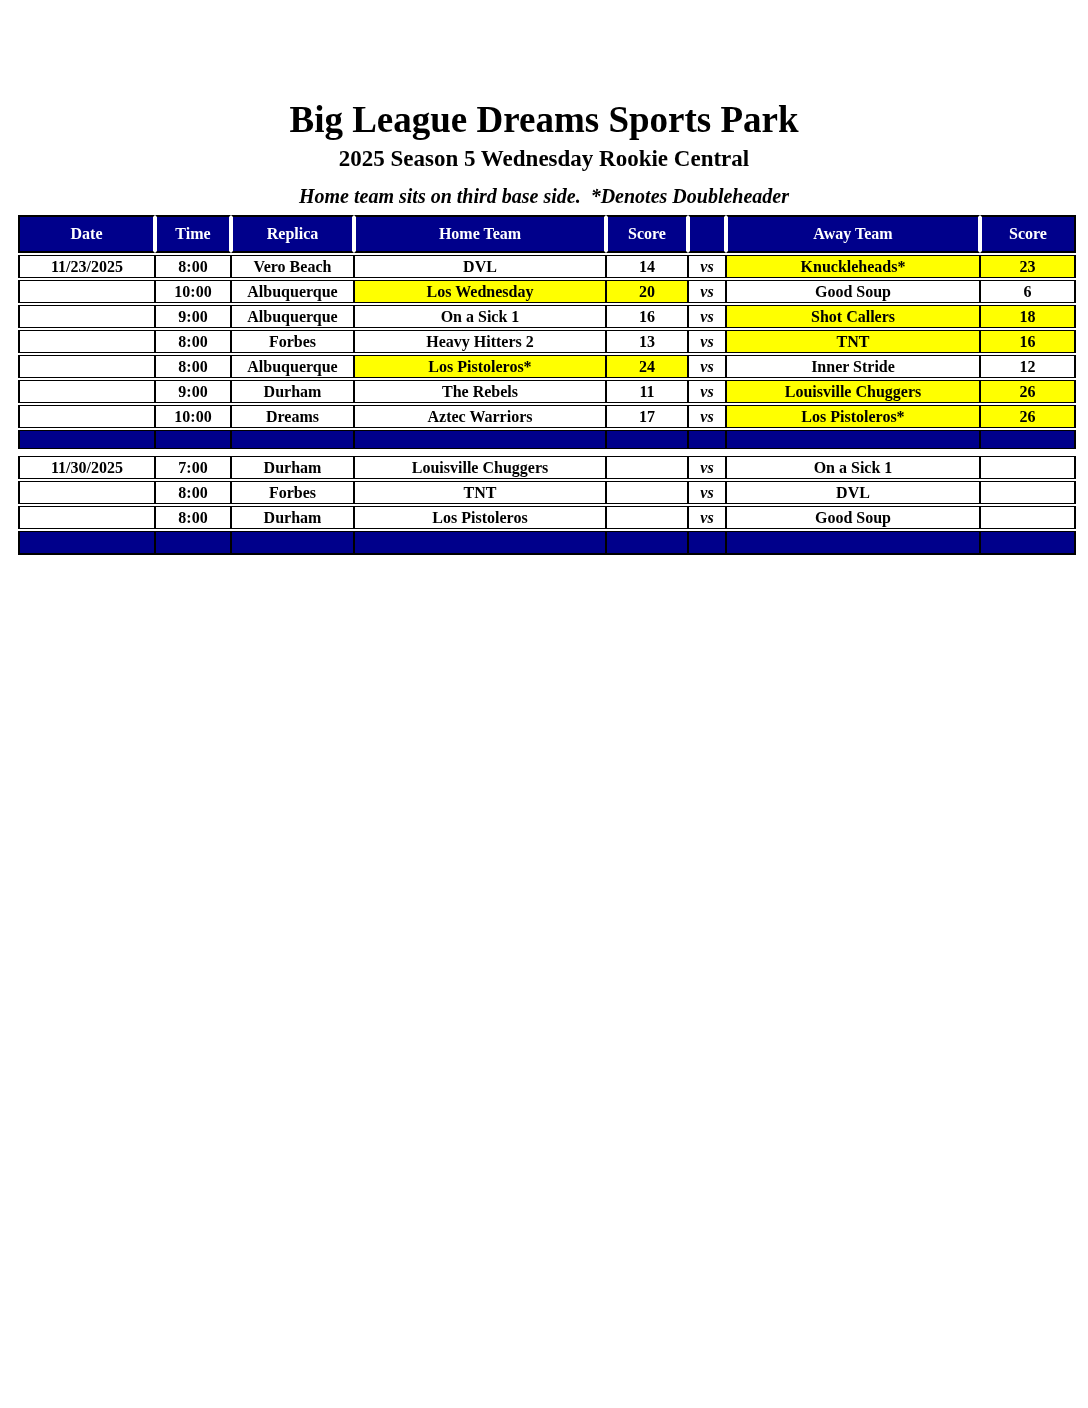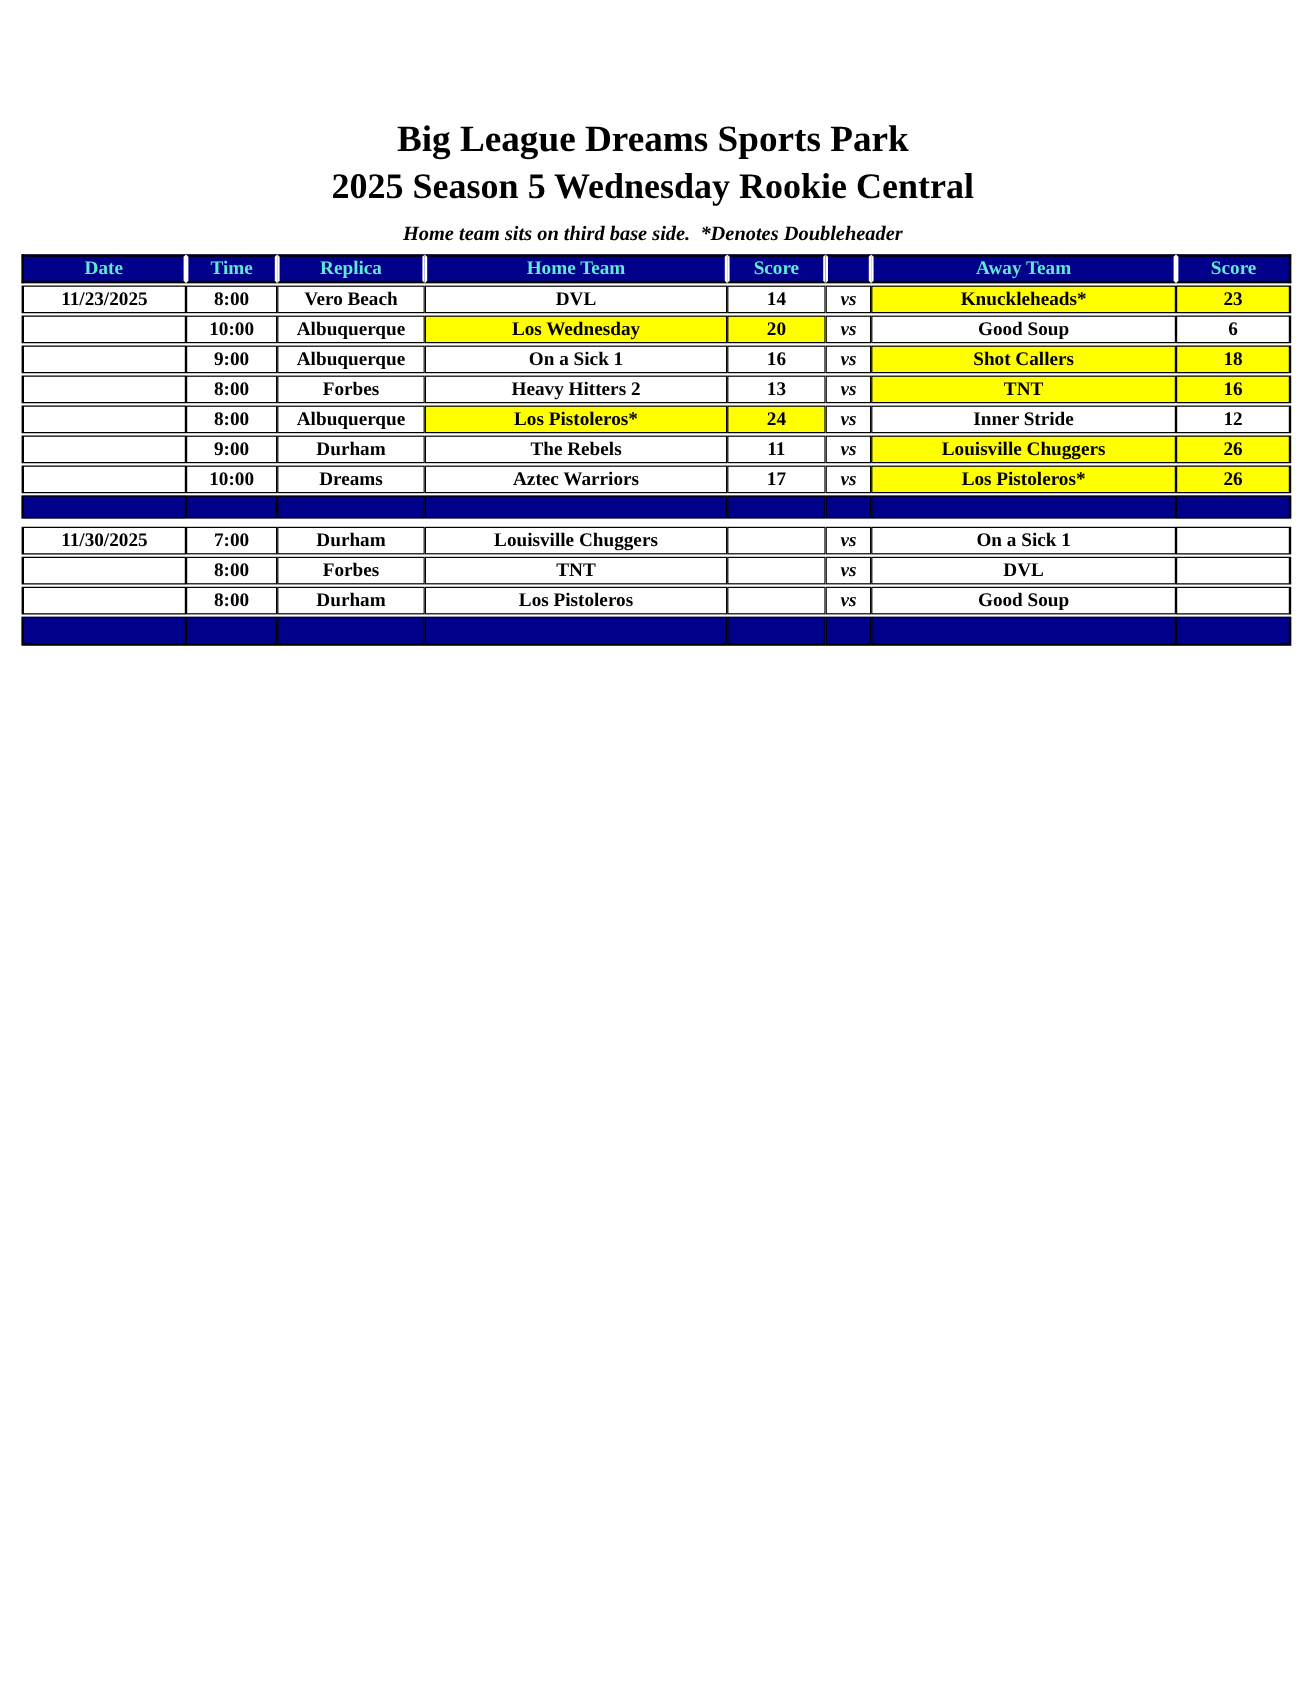--- a/index.html
+++ b/index.html
@@ -16,35 +16,35 @@
   body {
     width: 1088px;
     height: 1408px;
     font-family: "Liberation Serif", "DejaVu Serif", serif;
     color: var(--ink);
     overflow: hidden;
   }
   .title {
     margin: 97px 0 0 0;
     text-align: center;
-    font-size: 31px;
+    font-size: 37px;
     font-weight: bold;
     line-height: 1.25;
   }
   .subtitle {
     margin: 2px 0 0 0;
     text-align: center;
-    font-size: 30px;
+    font-size: 23px;
     font-weight: bold;
     line-height: 1.2;
   }
   .note {
     margin: 12px 0 0 0;
     text-align: center;
-    font-size: 17px;
+    font-size: 20px;
     font-weight: bold;
     font-style: italic;
     line-height: 1.1;
     white-space: pre-wrap;
   }
   table.schedule {
     margin: 6px 0 0 18px;
     width: 1058px;
     table-layout: fixed;
     border-collapse: separate;
@@ -56,22 +56,22 @@
     padding: 0;
     text-align: center;
     vertical-align: middle;
     font-weight: bold;
     font-size: 16px;
     overflow: hidden;
     white-space: nowrap;
   }
   table.schedule th {
     background: var(--navy);
-    color: #5eead4;
-    height: 24px;
+    color: #ffffff;
+    height: 38px;
     border-top: 2px solid var(--ink);
     border-bottom: 2px solid var(--ink);
     border-left: 2px solid #FFFFFF;
     border-right: 2px solid #FFFFFF;
   }
   table.schedule th:first-child { border-left: 2px solid var(--ink); }
   table.schedule th:last-child  { border-right: 2px solid var(--ink); }
 
   tr.game td {
     height: 23px;

